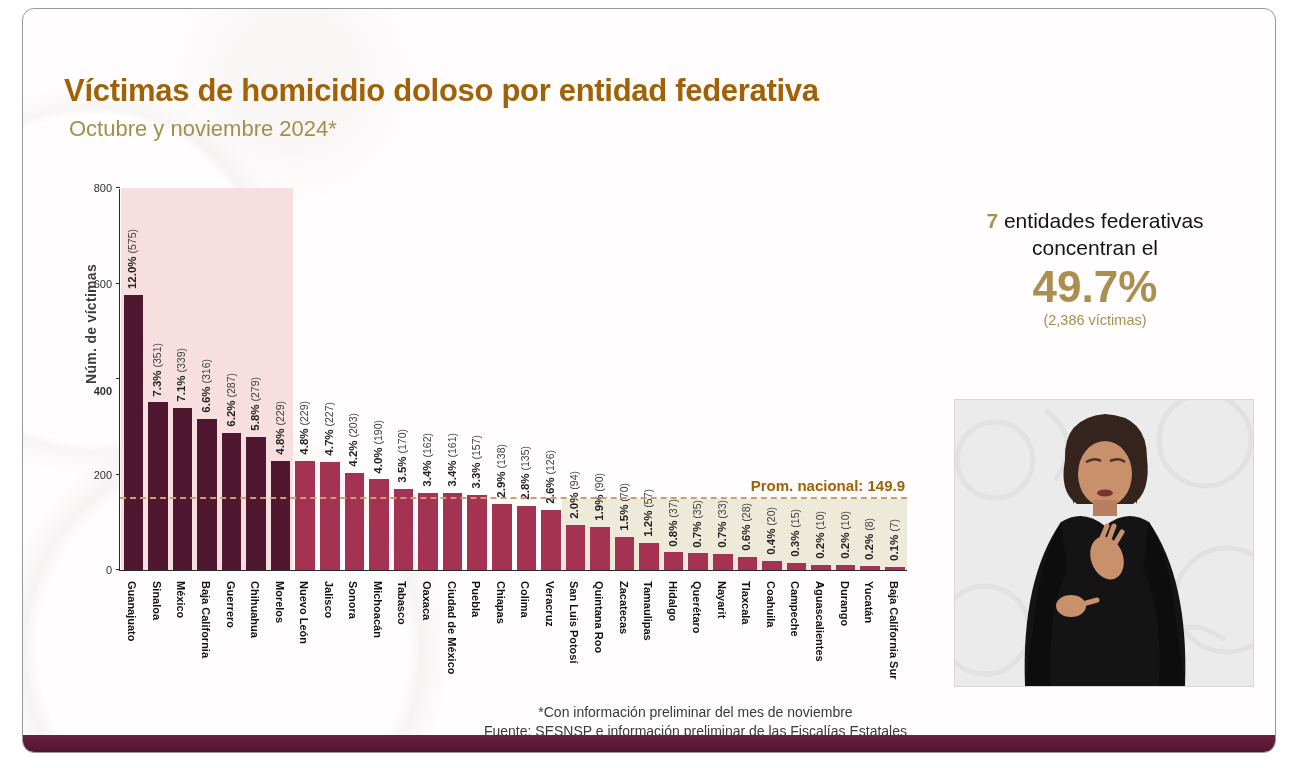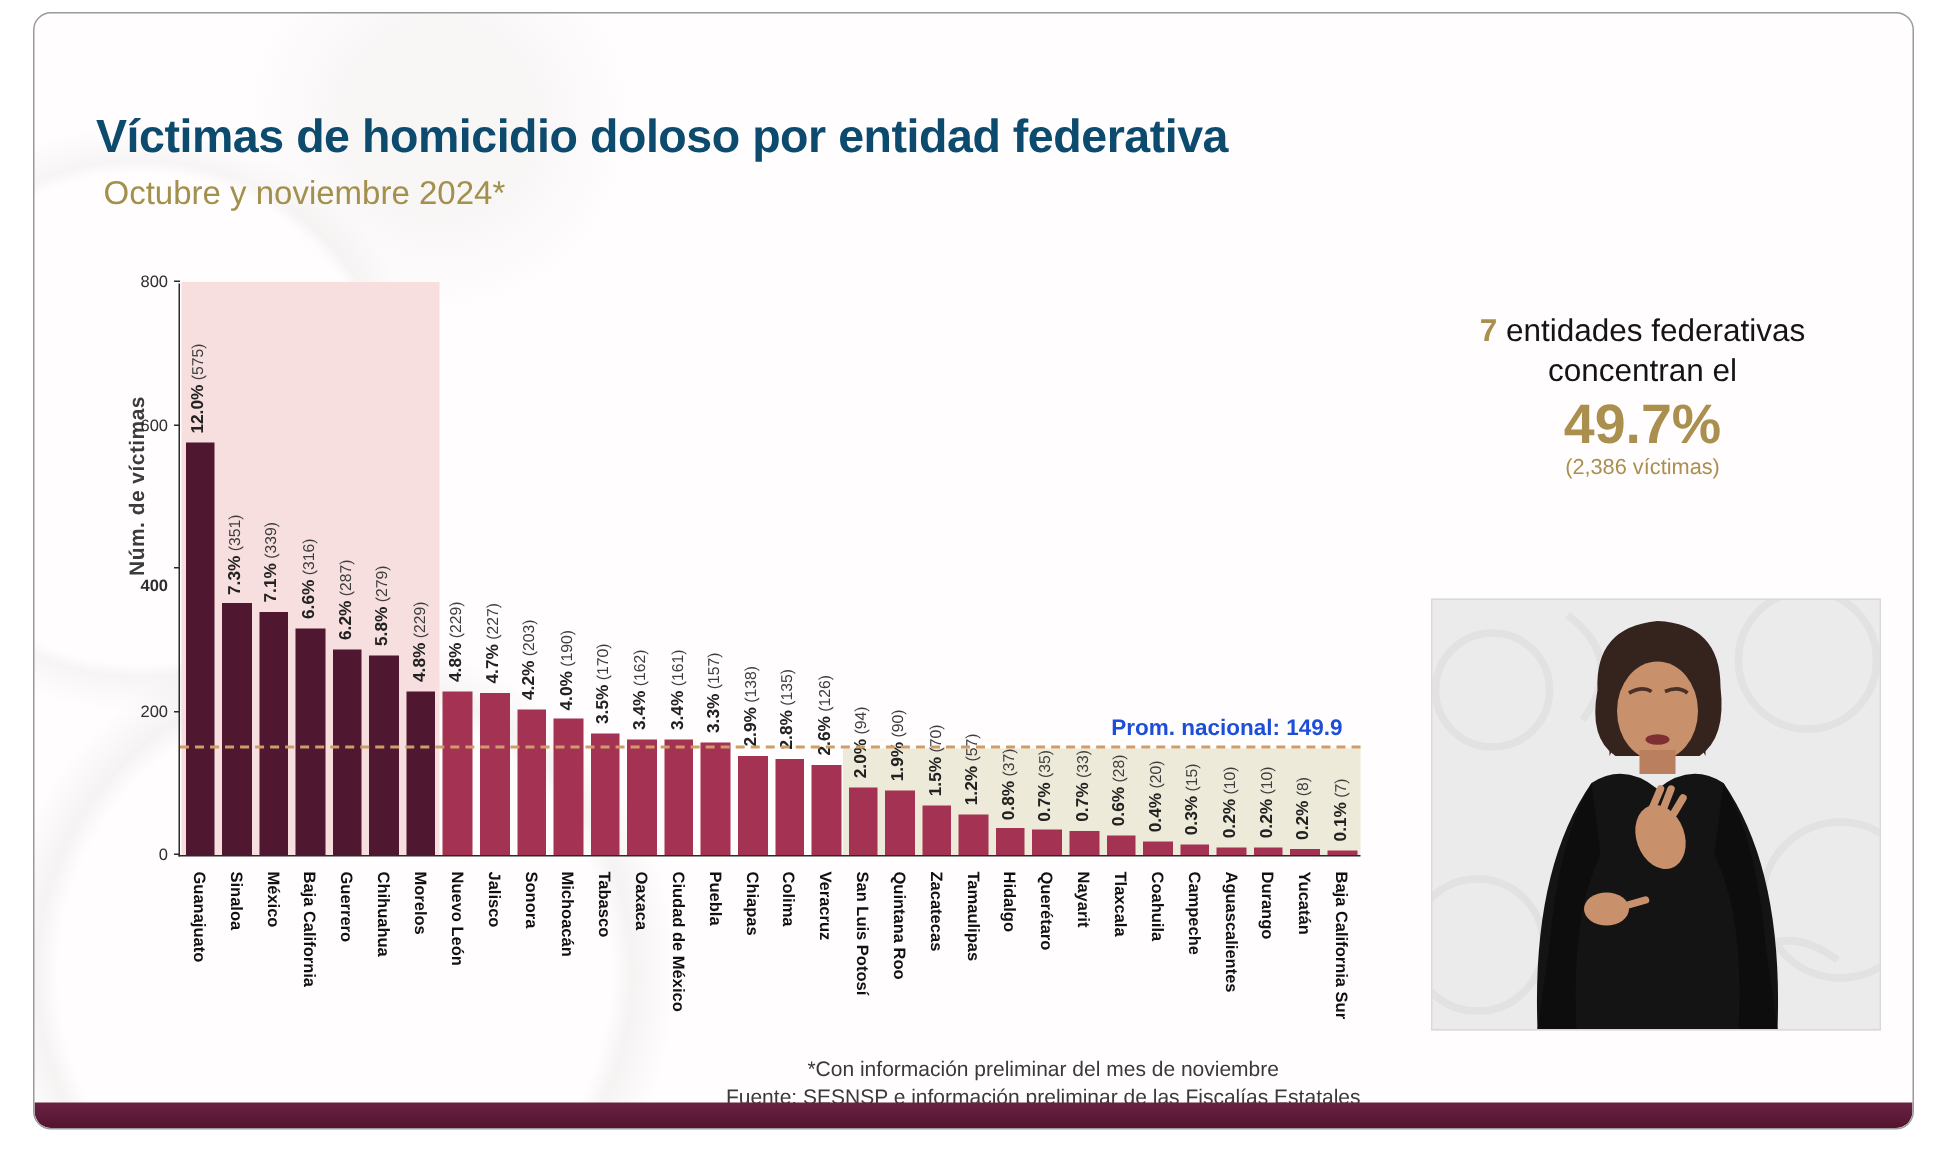--- a/index.html
+++ b/index.html
@@ -11,21 +11,21 @@
   
   .wm { position:absolute; border-radius:50%; pointer-events:none; }
   .wm1 { left:-140px; top:60px; width:420px; height:420px;
          background:radial-gradient(circle, rgba(0,0,0,0) 55%, rgba(120,110,110,0.06) 58%, rgba(0,0,0,0) 66%); }
   .wm2 { left:-60px; top:380px; width:520px; height:520px;
          background:radial-gradient(circle, rgba(0,0,0,0) 50%, rgba(120,110,110,0.07) 54%, rgba(0,0,0,0) 62%); }
   .wm3 { left:120px; top:-80px; width:300px; height:300px;
          background:radial-gradient(circle, rgba(120,110,110,0.05) 30%, rgba(0,0,0,0) 60%); }
 
   .title { position:absolute; left:41px; top:64px; font-size:31px; font-weight:bold;
-           color:#0c4a6e; letter-spacing:-0.3px; }
+           color:#a16207; letter-spacing:-0.3px; }
   .subtitle { position:absolute; left:46px; top:107px; font-size:22px; color:#a3904c; }
 
   .logo { position:absolute; right:18px; top:26px; display:flex; align-items:flex-start; gap:6px; }
   .logo-text { text-align:left; }
   .logo-brand { font-family:"Liberation Serif", serif; font-weight:bold; font-size:27px;
                 color:#6d1f40; line-height:1; }
   .logo-sub { font-size:6.8px; color:#6d1f40; margin-top:2px; letter-spacing:0.1px; }
 
   
   .plot { position:absolute; left:96px; top:180px; width:788px; height:382px;
@@ -38,41 +38,41 @@
           display:flex; align-items:flex-end; }
   .col { position:relative; flex:1; height:382px; }
   .bar { position:absolute; bottom:0; left:2.5px; right:2.5px; background:#a43252; }
   .bar.dark { background:#4f1730; }
   .vlabel { position:absolute; left:50%; writing-mode:vertical-rl;
             transform:translateX(-50%) rotate(180deg);
             white-space:nowrap; font-size:11px; color:#222; line-height:1; }
   .vlabel .pct { font-weight:bold; font-size:11.5px; }
   .vlabel .cnt { font-size:10.5px; color:#3d3d3d; }
   .avg-line { position:absolute; left:0; right:0; bottom:71px; border-top:2px dashed #cf9e68; z-index:5; }
-  .avg-label { position:absolute; right:12px; bottom:76px; font-size:15px; font-weight:bold;
-               color:#1d4ed8; white-space:nowrap; z-index:6; }
+  .avg-label { position:absolute; right:2px; bottom:76px; font-size:15px; font-weight:bold;
+               color:#a16207; white-space:nowrap; z-index:6; }
   .ytick { position:absolute; right:100%; margin-right:8px; font-size:11px; color:#2f2f2f;
            transform:translateY(50%); }
   .ytickmark { position:absolute; right:100%; width:4px; border-top:1.5px solid #2a2a2a; }
   .ylabel { position:absolute; left:60px; top:255px; writing-mode:vertical-rl;
             transform:rotate(180deg); font-size:14px; font-weight:bold; color:#3c3c3c;
             letter-spacing:0.3px; }
   .xrow { position:absolute; left:97px; top:568px; width:786px; display:flex; }
   .xcol { position:relative; flex:1; height:138px; }
   .xlabel { position:absolute; left:50%; transform:translateX(-50%); top:4px;
             writing-mode:vertical-rl; white-space:nowrap; font-size:11px; font-weight:bold;
             color:#111; }
 
   .footnotes { position:absolute; right:368px; top:694px; text-align:center;
                font-size:14px; color:#3a3a3a; line-height:1.35; }
 
   .callout { position:absolute; left:898px; top:198px; width:348px; text-align:center; color:#141414; }
   .callout .l1, .callout .l2, .callout .l5 { font-size:21px; line-height:1.3; }
   .callout .gold { color:#ab8f4e; font-weight:bold; }
-  .callout .pct-big { font-size:37px; font-weight:bold; color:#ab8f4e; line-height:1.15; }
+  .callout .pct-big { font-size:44px; font-weight:bold; color:#ab8f4e; line-height:1.15; }
   .callout .victims { font-size:14.5px; color:#ab8f4e; margin-bottom:2px; }
 
   .video { position:absolute; left:931px; top:390px; width:300px; height:288px;
            background:#ebebeb; border:1px solid #d8d8d8; }
 
   .bottom-bar { position:absolute; left:0; right:0; bottom:0; height:17px;
                 background:linear-gradient(#6a2142,#53152f); border-radius:0 0 11px 11px; }
 </style>
 </head>
 <body>

